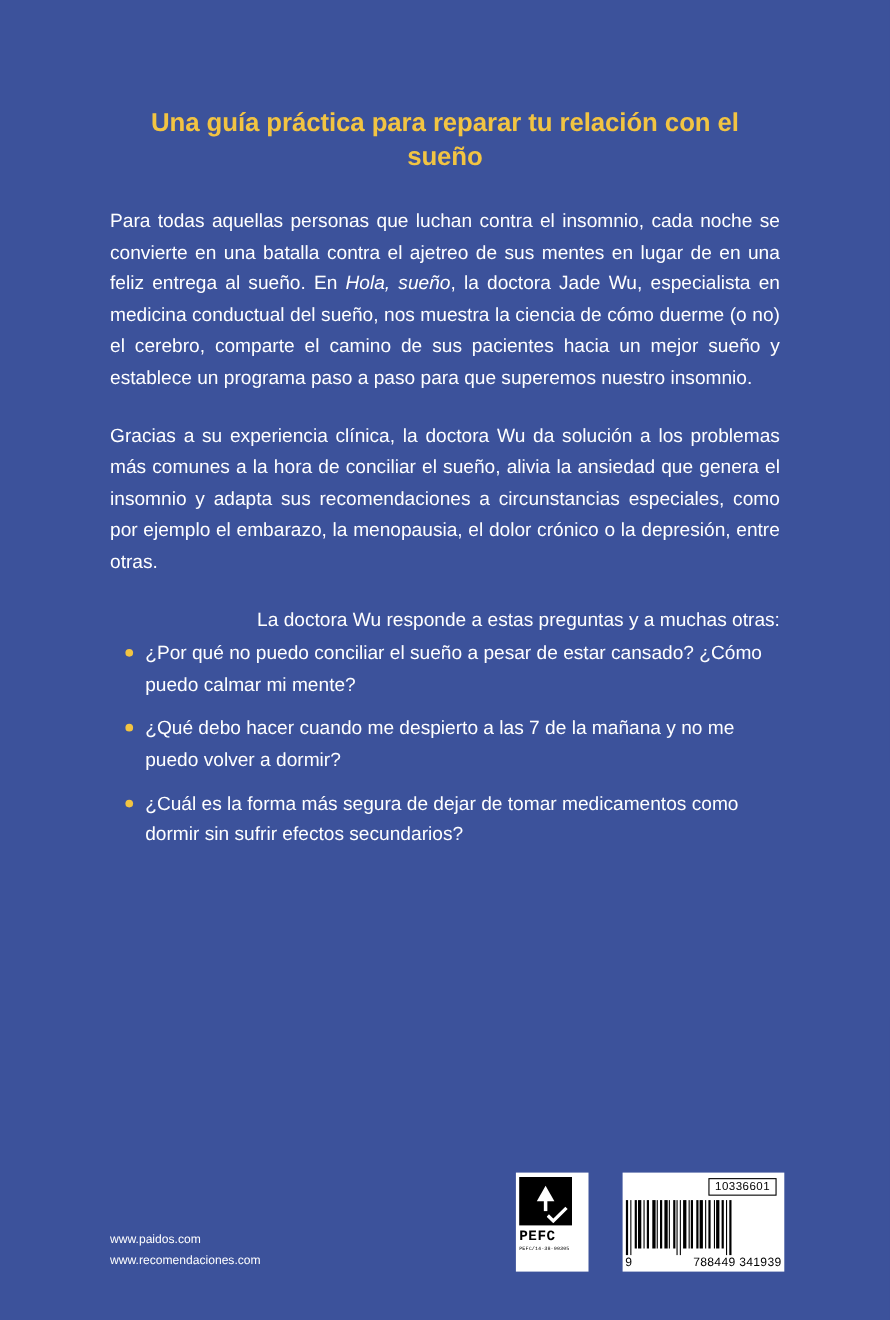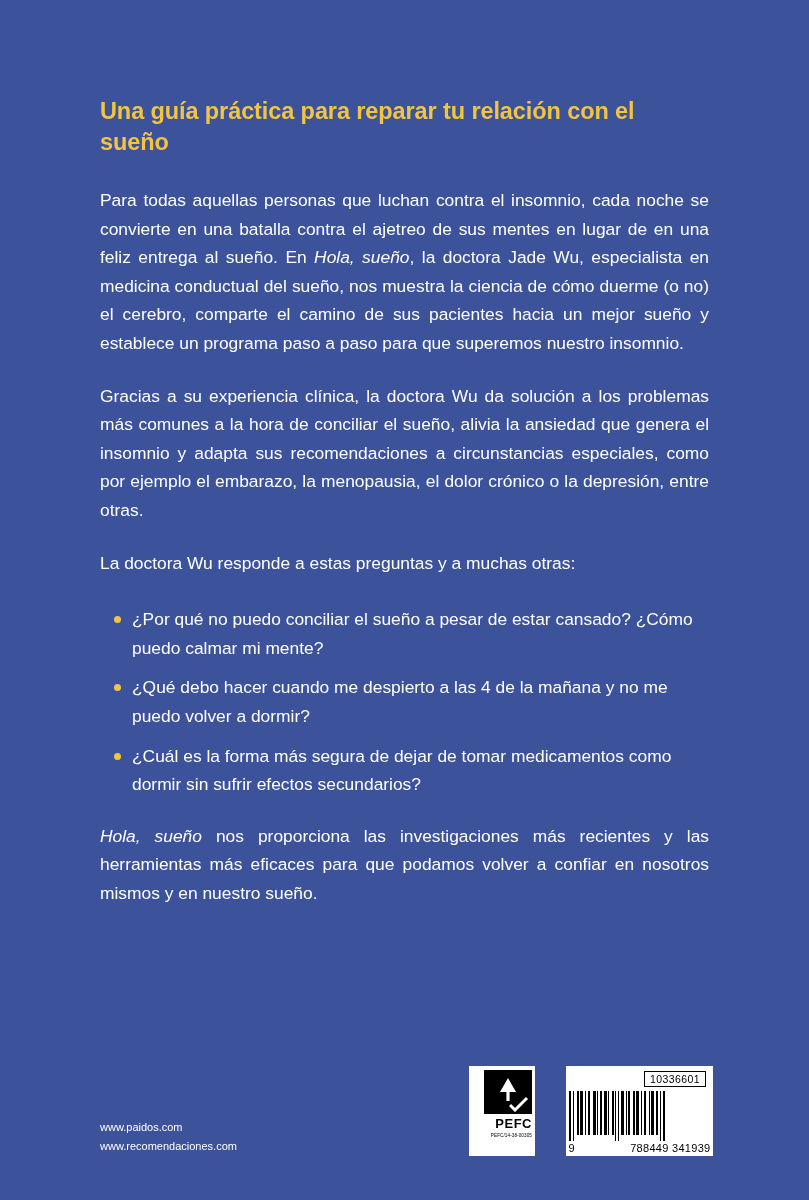--- a/index.html
+++ b/index.html
@@ -18,40 +18,41 @@
     position: absolute;
     inset: 0;
     padding: 0 100px;
     box-sizing: border-box;
   }
   .headline {
     color: #f2c442;
     font-weight: bold;
     font-size: 23.5px;
     line-height: 31px;
+    text-align: center;
     margin: 0;
     padding-top: 96px;
     letter-spacing: -0.1px;
   }
   .body-copy {
     color: #ffffff;
     font-size: 17.4px;
     line-height: 28.6px;
     text-align: justify;
     margin: 0;
   }
   .body-copy.p1 { margin-top: 28px; }
   .body-copy.p2 { margin-top: 24px; }
-  .body-copy.p3 { margin-top: 24px; text-align: left; }
+  .body-copy.p3 { margin-top: 24px; text-align: right; }
   .body-copy.p4 { margin-top: 23px; }
   em { font-style: italic; }
 
   ul.q-list {
     list-style: none;
-    margin: 28px 0 0 0;
+    margin: 2px 0 0 0;
     padding: 0;
   }
   ul.q-list li {
     position: relative;
     color: #ffffff;
     font-size: 17.4px;
     line-height: 28.6px;
     padding-left: 32px;
     margin-bottom: 11px;
     text-align: left;
@@ -98,22 +99,23 @@
     position: absolute;
     right: 178px;
     bottom: 0;
     width: 66px;
     height: 90px;
     background: #ffffff;
     box-sizing: border-box;
     padding: 4px 3px 2px 3px;
     display: flex;
     flex-direction: column;
-    align-items: flex-end;
+    align-items: flex-start;
     justify-content: flex-start;
+    font-family: Liberation Mono, monospace;
   }
   .pefc-mark {
     width: 48px;
     height: 44px;
     background: #000000;
     position: relative;
     overflow: hidden;
   }
   .pefc-mark .tree {
     position: absolute;
@@ -196,25 +198,24 @@
   <h1 class="headline">Una guía práctica para reparar tu relación con el sueño</h1>
 
   <p class="body-copy p1">Para todas aquellas personas que luchan contra el insomnio, cada noche se convierte en una batalla contra el ajetreo de sus mentes en lugar de en una feliz entrega al sueño. En <em>Hola, sueño</em>, la doctora Jade Wu, especialista en medicina conductual del sueño, nos muestra la ciencia de cómo duerme (o no) el cerebro, comparte el camino de sus pacientes hacia un mejor sueño y establece un programa paso a paso para que superemos nuestro insomnio.</p>
 
   <p class="body-copy p2">Gracias a su experiencia clínica, la doctora Wu da solución a los problemas más comunes a la hora de conciliar el sueño, alivia la ansiedad que genera el insomnio y adapta sus recomendaciones a circunstancias especiales, como por ejemplo el embarazo, la menopausia, el dolor crónico o la depresión, entre otras.</p>
 
   <p class="body-copy p3">La doctora Wu responde a estas preguntas y a muchas otras:</p>
 
   <ul class="q-list">
     <li><span class="dot"></span><span>¿Por qué no puedo conciliar el sueño a pesar de estar cansado? ¿Cómo puedo calmar mi mente?</span></li>
-    <li><span class="dot"></span><span>¿Qué debo hacer cuando me despierto a las 4 de la mañana y no me puedo volver a dormir?</span></li>
+    <li><span class="dot"></span><span>¿Qué debo hacer cuando me despierto a las 7 de la mañana y no me puedo volver a dormir?</span></li>
     <li><span class="dot"></span><span>¿Cuál es la forma más segura de dejar de tomar medicamentos como dormir sin sufrir efectos secundarios?</span></li>
   </ul>
 
-  <p class="body-copy p4"><em>Hola, sueño</em> nos proporciona las investigaciones más recientes y las herramientas más eficaces para que podamos volver a confiar en nosotros mismos y en nuestro sueño.</p>
 
   <div class="footer">
 
 
     <div class="urls">
       <div>www.paidos.com</div>
       <div>www.recomendaciones.com</div>
     </div>
 
     <div class="pefc-box">

